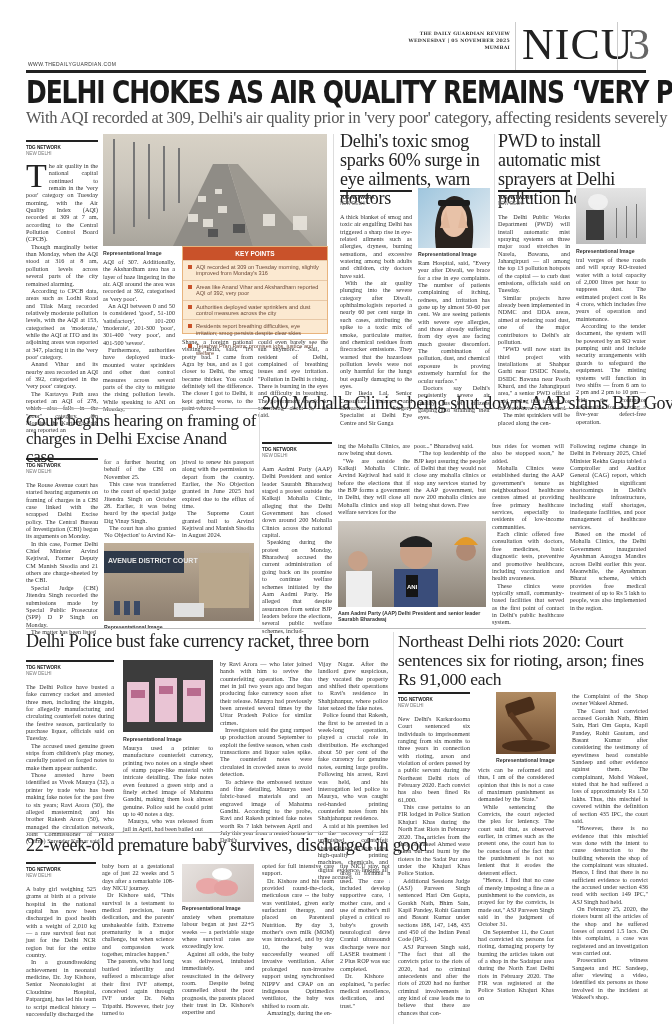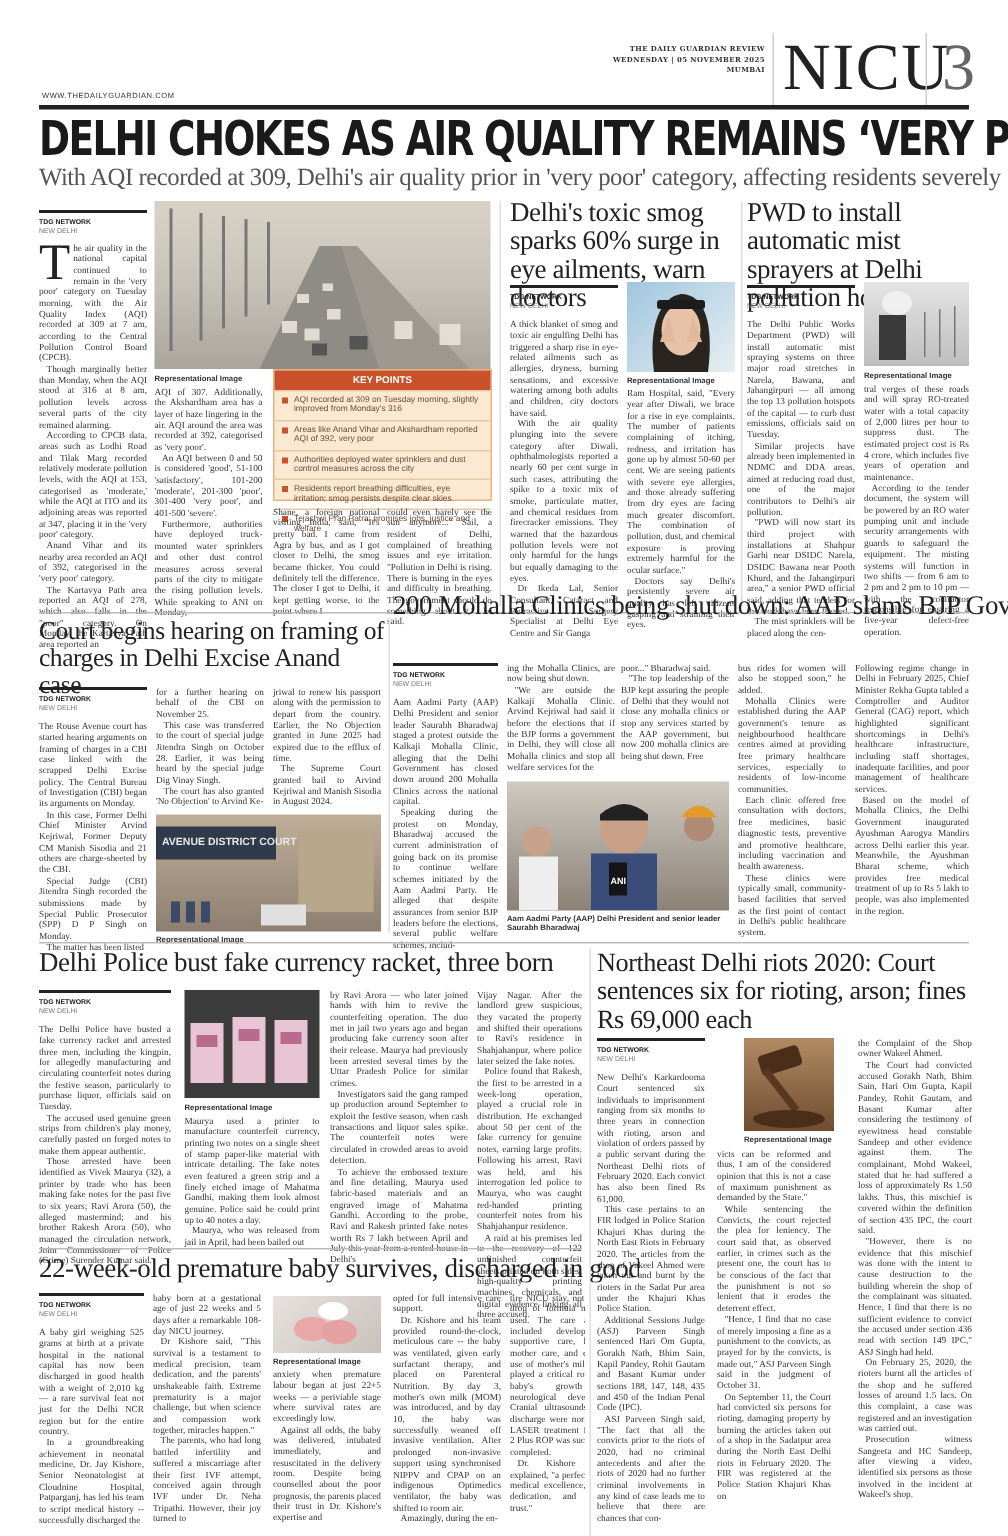--- a/index.html
+++ b/index.html
@@ -310,21 +310,21 @@
   <p>To achieve the embossed texture and fine detailing, Maurya used fabric-based materials and an engraved image of Mahatma Gandhi. According to the probe, Ravi and Rakesh printed fake notes worth Rs 7 lakh between April and July this year from a rented house in Delhi's</p>
 </div>
 <div class="abs body" style="left:318px;top:660px;width:70px">
   <p style="text-indent:0">Vijay Nagar. After the landlord grew suspicious, they vacated the property and shifted their operations to Ravi's residence in Shahjahanpur, where police later seized the fake notes.</p>
   <p>Police found that Rakesh, the first to be arrested in a week-long operation, played a crucial role in distribution. He exchanged about 50 per cent of the fake currency for genuine notes, earning large profits. Following his arrest, Ravi was held, and his interrogation led police to Maurya, who was caught red-handed printing counterfeit notes from his Shahjahanpur residence.</p>
   <p>A raid at his premises led to the recovery of 122 unfinished counterfeit sheets printed on both sides, high-quality printing machines, chemicals, and digital evidence linking all three accused.</p>
 </div>
 
 <div class="abs vsep" style="left:393px;top:632px;height:392px"></div>
 
-<div class="abs hl" style="left:398px;top:632px;width:250px;font-size:17.5px;line-height:19px">Northeast Delhi riots 2020: Court sentences six for rioting, arson; fines Rs 69,000 each</div>
+<div class="abs hl" style="left:398px;top:632px;width:250px;font-size:17.5px;line-height:19px">Northeast Delhi riots 2020: Court sentences six for rioting, arson; fines Rs 91,000 each</div>
 <div class="abs" style="left:398px;top:692px;width:72px">
   <div class="byline rule-top">
     <div class="net">TDG NETWORK</div>
     <div class="loc">NEW DELHI</div>
   </div>
   <div class="body" style="margin-top:6px">
     <p style="text-indent:0">New Delhi's Karkardooma Court sentenced six individuals to imprisonment ranging from six months to three years in connection with rioting, arson and violation of orders passed by a public servant during the Northeast Delhi riots of February 2020. Each convict has also been fined Rs 61,000.</p>
     <p>This case pertains to an FIR lodged in Police Station Khajuri Khas during the North East Riots in February 2020. The articles from the shop of Vakeel Ahmed were taken out and burnt by the rioters in the Sadat Pur area under the Khajuri Khas Police Station.</p>
     <p>Additional Sessions Judge (ASJ) Parveen Singh sentenced Hari Om Gupta, Gorakh Nath, Bhim Sain, Kapil Pandey, Rohit Gautam and Basant Kumar under sections 188, 147, 148, 435 and 450 of the Indian Penal Code (IPC).</p>
     <p>ASJ Parveen Singh said, "The fact that all the convicts prior to the riots of 2020, had no criminal antecedents and after the riots of 2020 had no further criminal involvements in any kind of case leads me to believe that there are chances that con-</p>

